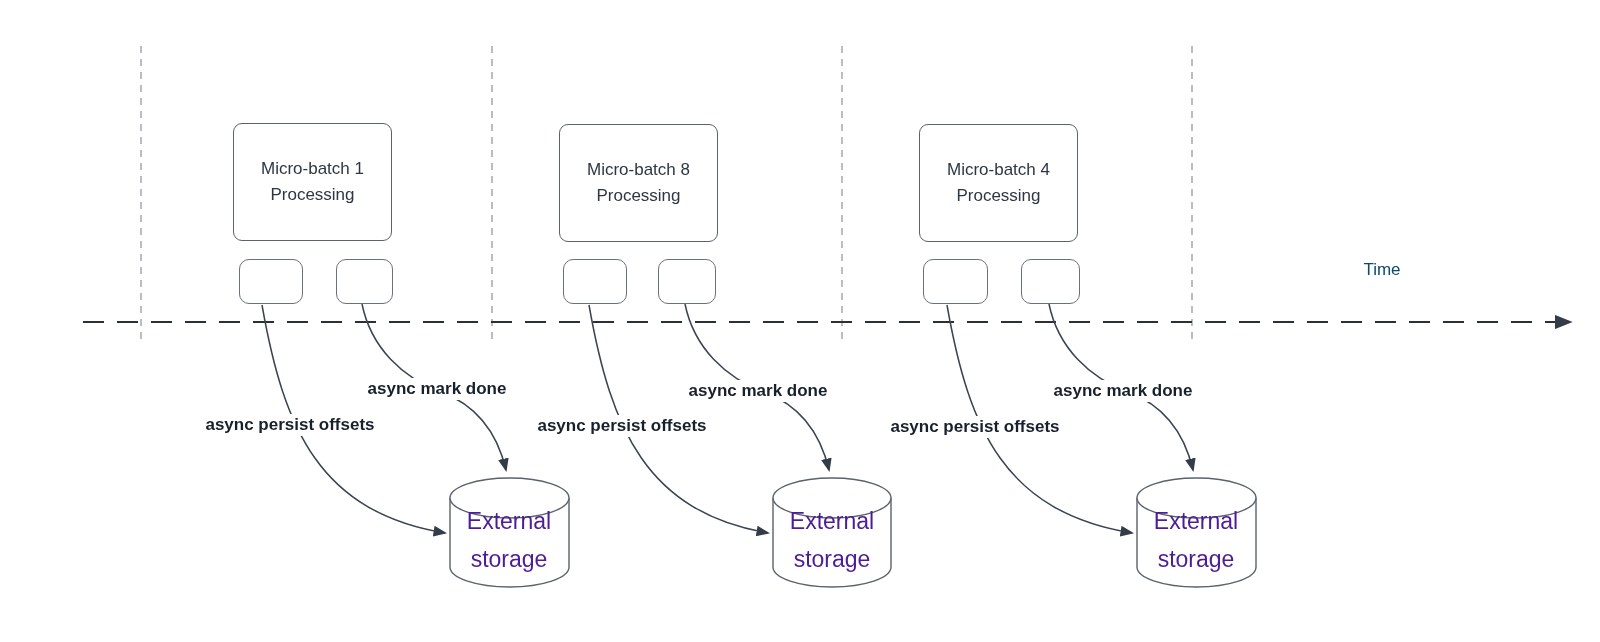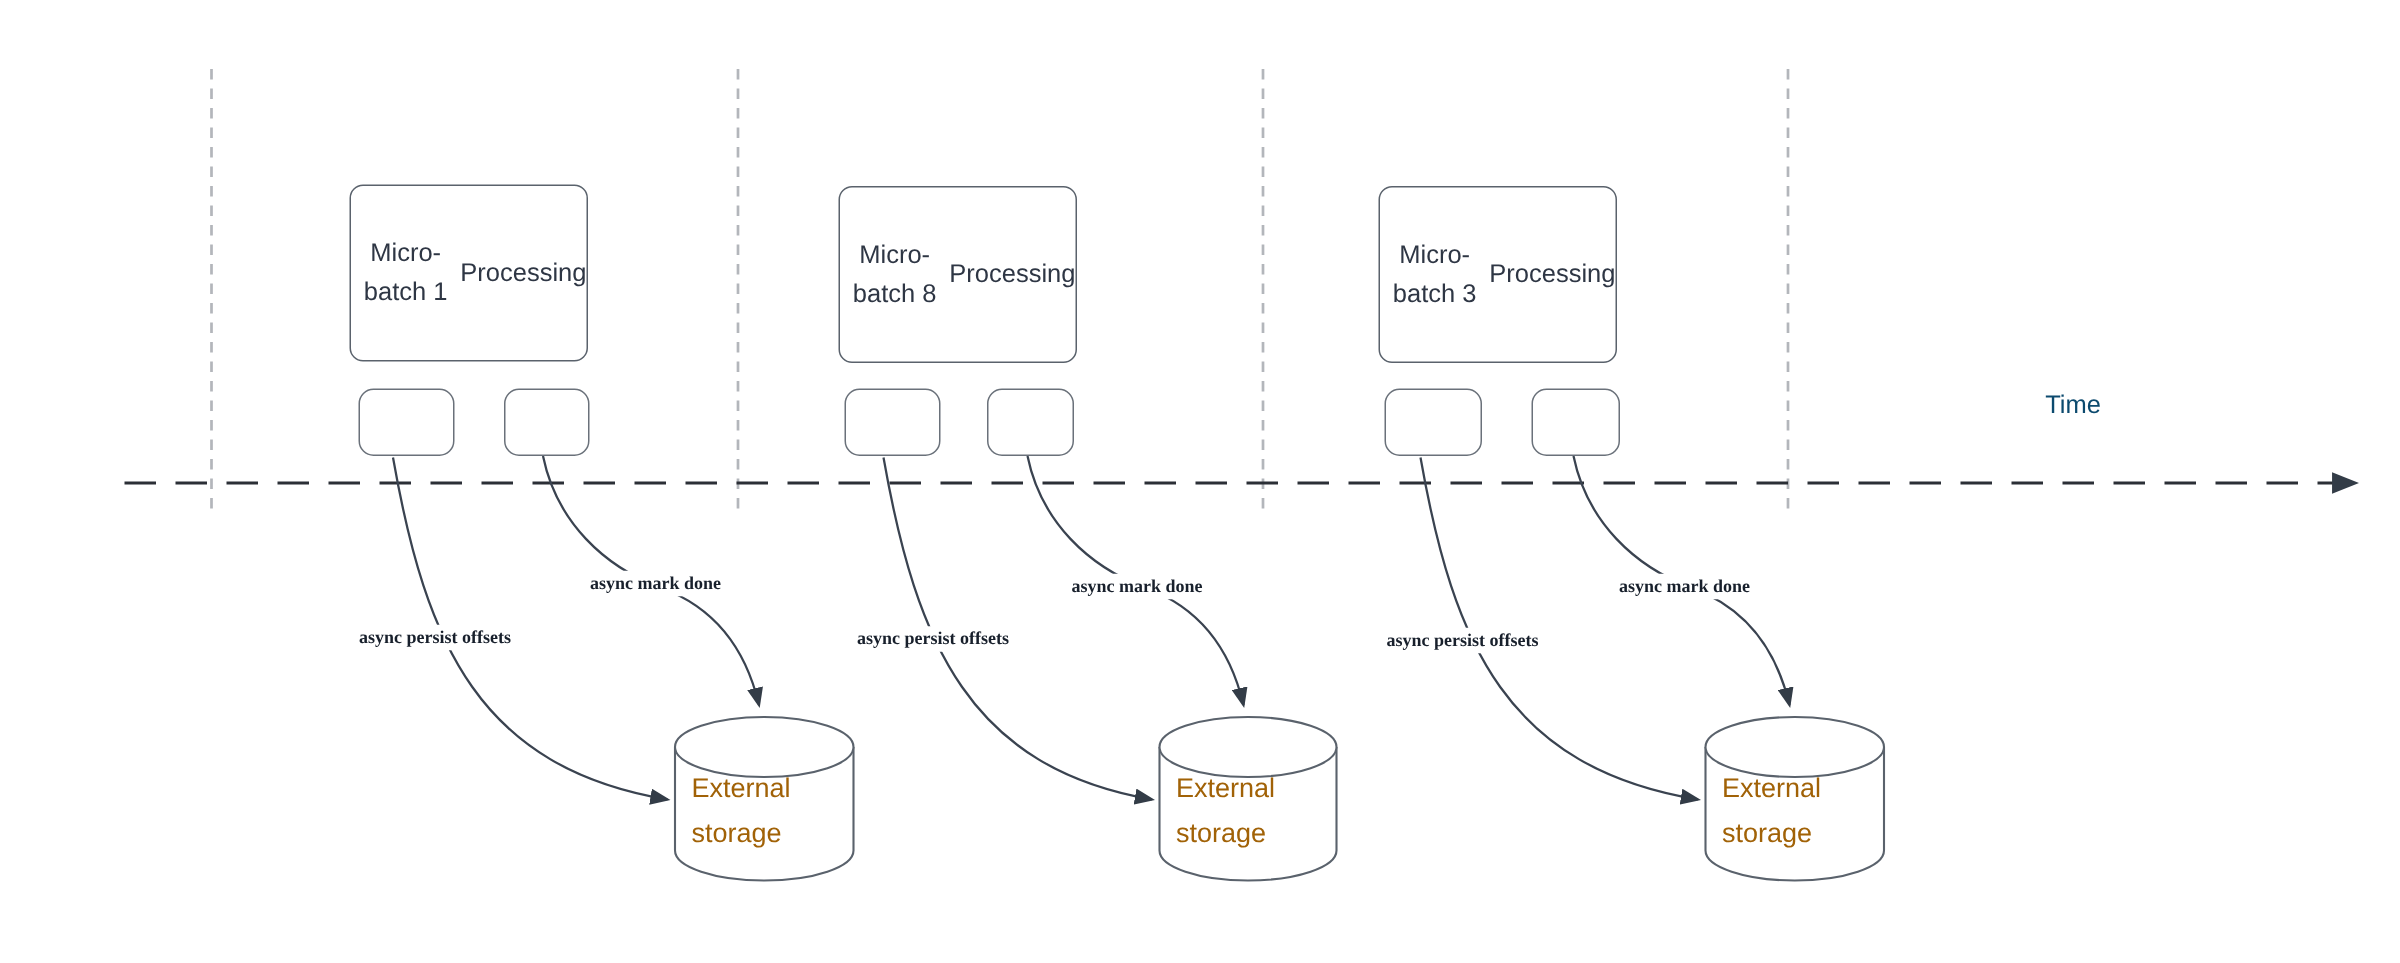--- a/index.html
+++ b/index.html
@@ -17,20 +17,21 @@
   }
   
   .batch-box {
     position: absolute;
     width: 159px;
     height: 118px;
     background: #ffffff;
     border: 1.4px solid #5a626c;
     border-radius: 9px;
     display: flex;
+    flex-direction: column;
     align-items: center;
     justify-content: center;
     color: #2e3644;
     font-size: 17px;
     line-height: 1.55;
     text-align: center;
     box-sizing: border-box;
   }
   .bb1 { left: 233px; top: 123px; }
   .bb2 { left: 559px; top: 124px; }
@@ -47,43 +48,42 @@
   .tb1a { left: 239px; top: 259px; width: 64px; }
   .tb1b { left: 336px; top: 259px; width: 57px; }
   .tb2a { left: 563px; top: 259px; width: 64px; }
   .tb2b { left: 658px; top: 259px; width: 58px; }
   .tb3a { left: 923px; top: 259px; width: 65px; }
   .tb3b { left: 1021px; top: 259px; width: 59px; }
   
   .async-label {
     position: absolute;
     transform: translate(-50%, -50%);
-    font-size: 12px;
+    font-size: 17px;
     font-weight: bold;
     color: #18202c;
     background: #ffffff;
     white-space: nowrap;
     padding: 1px 3px;
-    font-family: Liberation Serif, serif;
   }
   .lp1 { left: 290px;  top: 425px; }
   .lm1 { left: 437px;  top: 389px; }
   .lp2 { left: 622px;  top: 426px; }
   .lm2 { left: 758px;  top: 391px; }
   .lp3 { left: 975px;  top: 427px; }
   .lm3 { left: 1123px; top: 391px; }
   
   .storage-label {
     position: absolute;
     transform: translate(-50%, -50%);
     width: 96px;
-    text-align: left;
-    font-size: 18px;
+    text-align: center;
+    font-size: 23px;
     line-height: 1.65;
-    color: #a16207;
+    color: #4c1d95;
   }
   .st1 { left: 509px;  top: 541px; }
   .st2 { left: 832px;  top: 541px; }
   .st3 { left: 1196px; top: 541px; }
   
   .time-label {
     position: absolute;
     left: 1382px;
     top: 270px;
     transform: translate(-50%, -50%);
@@ -135,21 +135,21 @@
 
   <div class="batch-box bb1">
     <span>Micro-batch 1</span>
     <span>Processing</span>
   </div>
   <div class="batch-box bb2">
     <span>Micro-batch 8</span>
     <span>Processing</span>
   </div>
   <div class="batch-box bb3">
-    <span>Micro-batch 3</span>
+    <span>Micro-batch 4</span>
     <span>Processing</span>
   </div>
 
   <div class="task-box tb1a"></div>
   <div class="task-box tb1b"></div>
   <div class="task-box tb2a"></div>
   <div class="task-box tb2b"></div>
   <div class="task-box tb3a"></div>
   <div class="task-box tb3b"></div>
 

